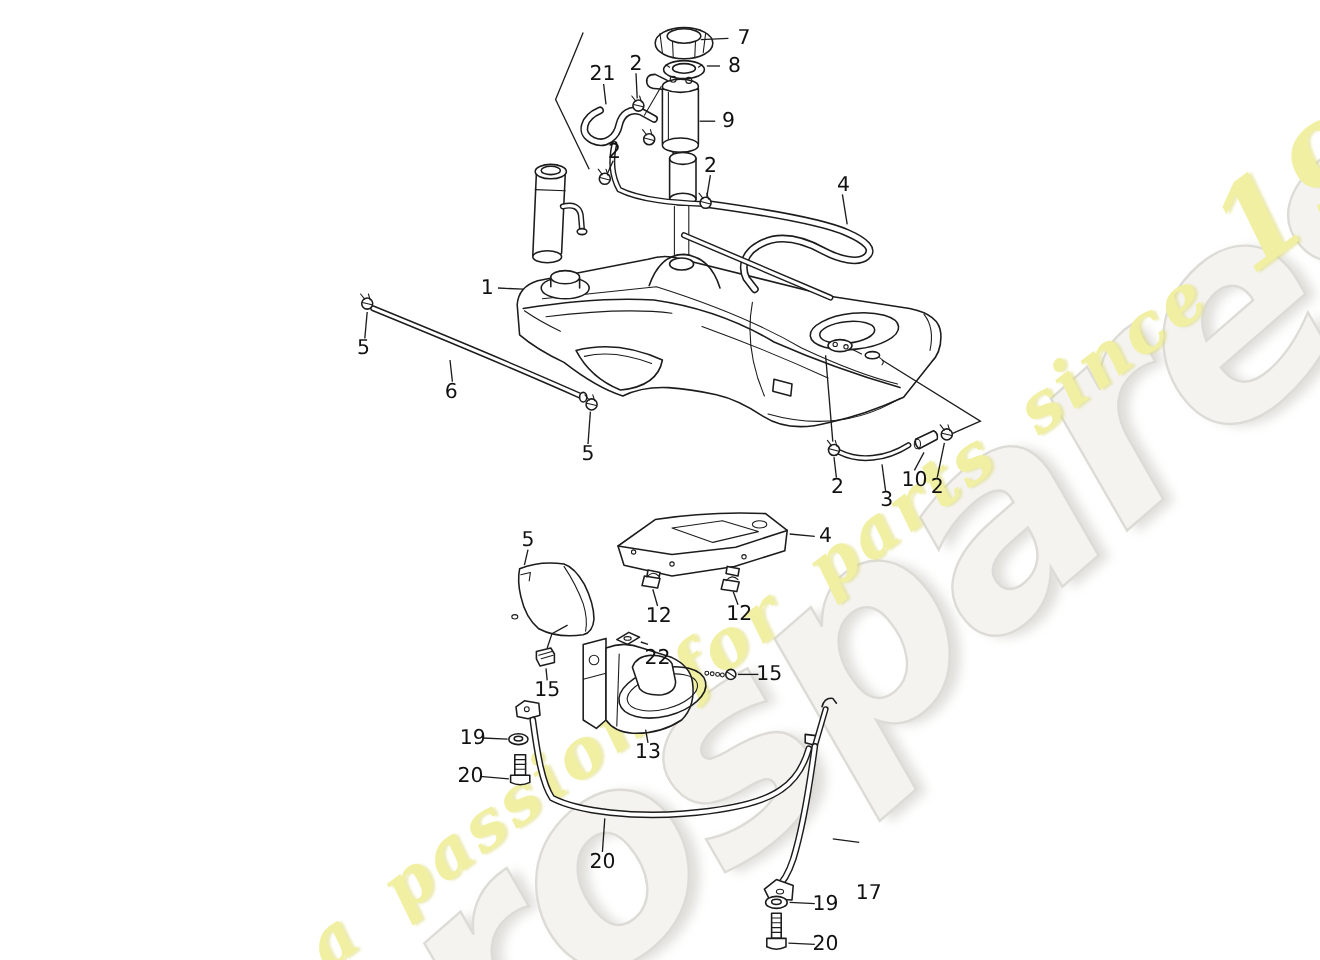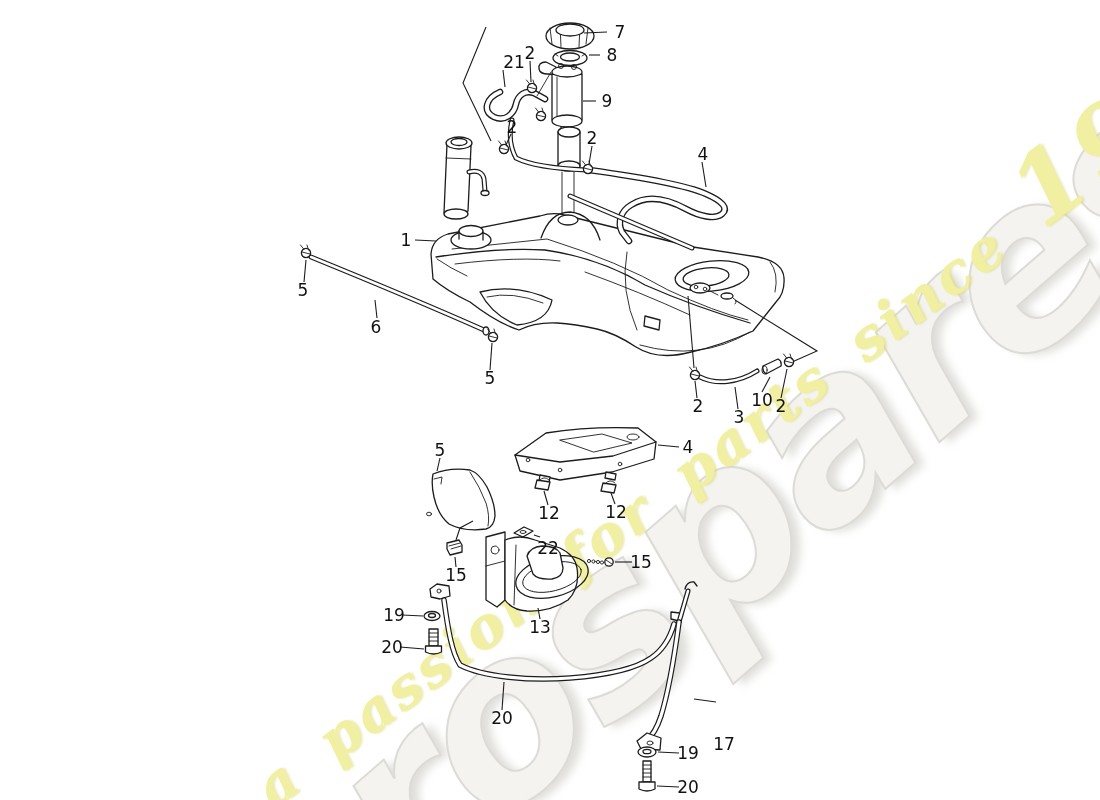--- a/index.html
+++ b/index.html
@@ -320,21 +320,21 @@
       <path class="leader" d="M716,702 L694,699"></path>
       <path class="leader" d="M679,753 L658,752"></path>
       <path class="leader" d="M679,787 L657,786"></path>
     </g>
   </svg>
 
   <div class="labels">
       <div class="part-label" style="left: 620px; top: 32px;">7</div>
       <div class="part-label" style="left: 612px; top: 55px;">8</div>
       <div class="part-label" style="left: 530px; top: 53px;">2</div>
-      <div class="part-label" style="left: 502px; top: 62px; margin-left: 12px;">21</div>
+      <div class="part-label" style="left: 502px; top: 62px;">21</div>
       <div class="part-label" style="left: 607px; top: 101px;">9</div>
       <div class="part-label" style="left: 512px; top: 127px;">2</div>
       <div class="part-label" style="left: 592px; top: 138px;">2</div>
       <div class="part-label" style="left: 703px; top: 154px;">4</div>
       <div class="part-label" style="left: 406px; top: 240px;">1</div>
       <div class="part-label" style="left: 303px; top: 290px;">5</div>
       <div class="part-label" style="left: 376px; top: 327px;">6</div>
       <div class="part-label" style="left: 490px; top: 378px;">5</div>
       <div class="part-label" style="left: 698px; top: 406px;">2</div>
       <div class="part-label" style="left: 739px; top: 417px;">3</div>

